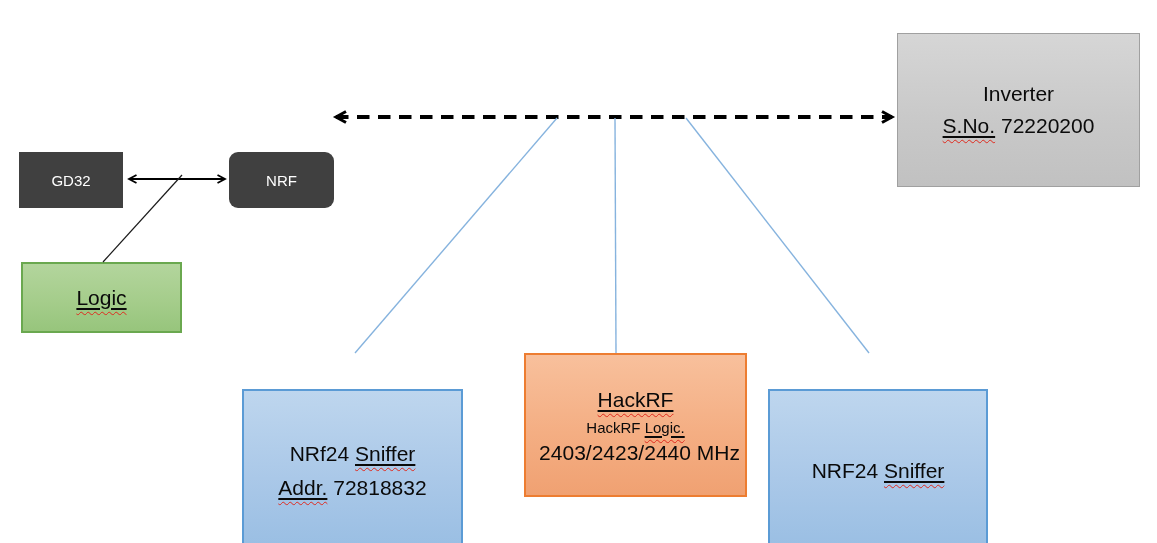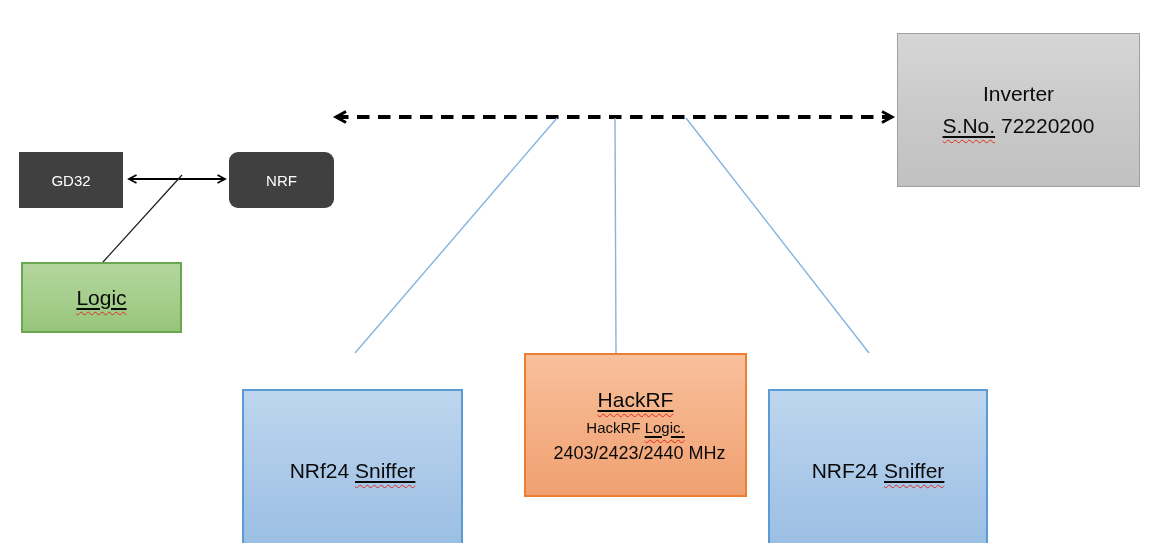--- a/index.html
+++ b/index.html
@@ -22,21 +22,21 @@
   #gd32          { left:19px;  top:152px; width:104px; height:56px; }
   #nrf           { left:229px; top:152px; width:105px; height:56px;border-radius:9px; }
   #logic         { left:21px;  top:262px; width:161px; height:71px;  font-size:21px;text-align:right; }
   #inverter      { left:897px; top:33px;  width:243px; height:154px; font-size:21px; line-height:32px; }
   #sniffer-left  { left:242px; top:353px; width:221px; height:163px; font-size:21px; line-height:34px; }
   #hackrf        { left:524px; top:353px; width:223px; height:144px; }
   #sniffer-right { left:768px; top:353px; width:220px; height:164px; font-size:21px; line-height:34px; }
 
   .hack-title { font-size:21px; line-height:30px; }
   .hack-l2    { font-size:15px; line-height:25px; }
-  .hack-l3    { font-size:18px; line-height:26px;margin-left:8px; }
+  .hack-l3    { font-size:21px; line-height:26px;margin-left:8px; }
 
   
   .fw    { text-decoration:underline; text-decoration-thickness:1.5px; text-underline-offset:3px; }
   .fw-in { text-decoration:underline wavy #df2a1e; text-decoration-thickness:1px; text-underline-offset:6px; }
 
   .overlay { position:absolute; left:0; top:0; pointer-events:none; }
   .cline { stroke:#86b3de; stroke-width:1.4; }
 </style>
 </head>
 <body>
@@ -55,20 +55,21 @@
     <div><span class="fw"><span class="fw-in">Logic</span></span></div>
   </div>
 
   <div class="node gray" id="inverter">
     <div>Inverter</div>
     <div><span class="fw"><span class="fw-in">S.No.</span></span><span> 72220200</span></div>
   </div>
 
   <div class="node blue" id="sniffer-left">
     <div><span>NRf24 </span><span class="fw"><span class="fw-in">Sniffer</span></span></div>
+    <div><span class="fw"><span class="fw-in">Addr.</span></span><span> 72818832</span></div>
   </div>
 
   <div class="node orange" id="hackrf">
     <div class="hack-title"><span class="fw"><span class="fw-in">HackRF</span></span></div>
     <div class="hack-l2"><span>HackRF </span><span class="fw"><span class="fw-in">Logic.</span></span></div>
     <div class="hack-l3">2403/2423/2440 MHz</div>
   </div>
 
   <div class="node blue" id="sniffer-right">
     <div><span>NRF24 </span><span class="fw"><span class="fw-in">Sniffer</span></span></div>

